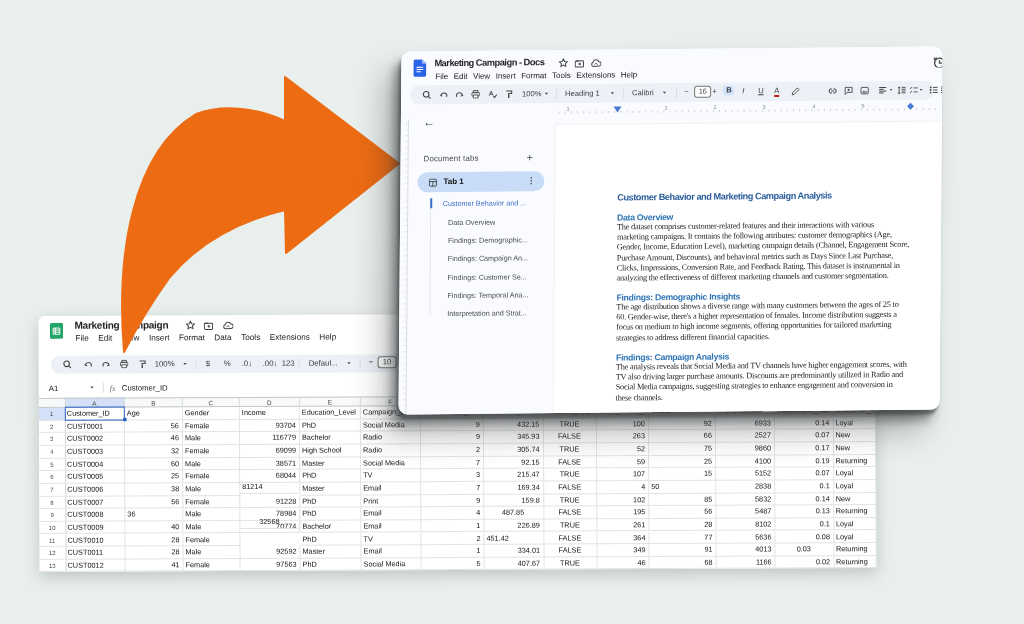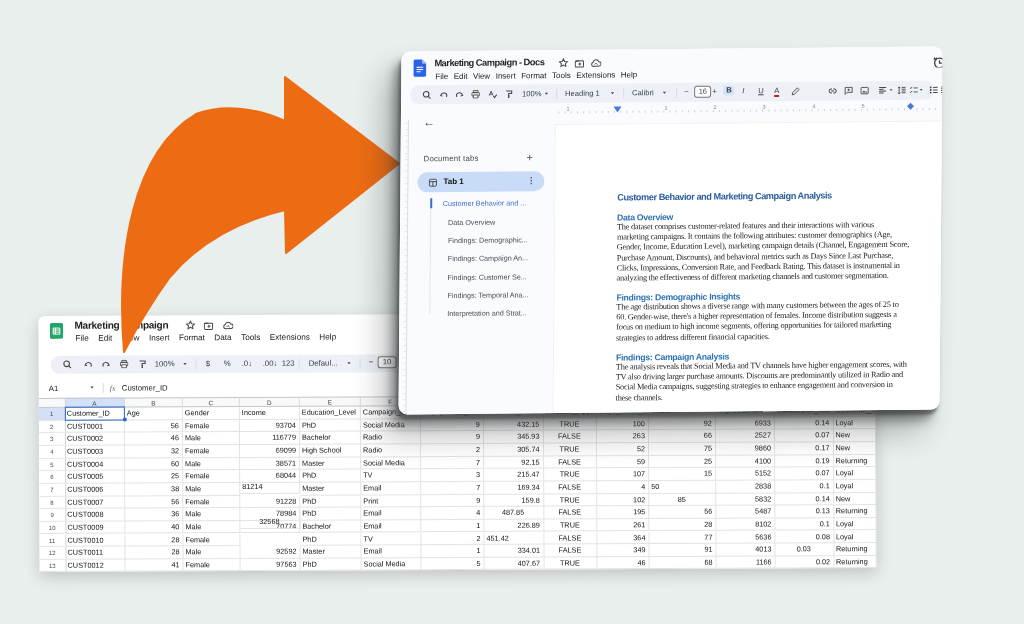--- a/index.html
+++ b/index.html
@@ -257,27 +257,27 @@
 <div class="cell" style="left:26px;top:180.61px;width:60px;height:12.63px;text-align:left">CUST0007</div>
 <div class="cell" style="left:86px;top:180.61px;width:58px;height:12.63px;text-align:right">56</div>
 <div class="cell" style="left:144px;top:180.61px;width:57px;height:12.63px;text-align:left">Female</div>
 <div class="cell" style="left:201px;top:180.61px;width:60px;height:12.63px;text-align:right">91228</div>
 <div class="cell" style="left:261px;top:180.61px;width:61px;height:12.63px;text-align:left">PhD</div>
 <div class="cell" style="left:322px;top:180.61px;width:59.60000000000002px;height:12.63px;text-align:left">Print</div>
 <div class="cell" style="left:381.6px;top:180.61px;width:63.39999999999998px;height:12.63px;text-align:right">9</div>
 <div class="cell" style="left:445px;top:180.61px;width:59.5px;height:12.63px;text-align:right">159.8</div>
 <div class="cell" style="left:504.5px;top:180.61px;width:53.89999999999998px;height:12.63px;text-align:center">TRUE</div>
 <div class="cell" style="left:558.4px;top:180.61px;width:51.60000000000002px;height:12.63px;text-align:right">102</div>
-<div class="cell" style="left:610px;top:180.61px;width:67px;height:12.63px;text-align:center">85</div>
+<div class="cell" style="left:610px;top:180.61px;width:67px;height:12.63px;text-align:right">85</div>
 <div class="cell" style="left:677px;top:180.61px;width:59px;height:12.63px;text-align:right">5832</div>
 <div class="cell" style="left:736px;top:180.61px;width:58.5px;height:12.63px;text-align:right">0.14</div>
 <div class="cell" style="left:794.5px;top:180.61px;width:42.5px;height:12.63px;text-align:left">New</div>
 <div class="rownum" style="top:193.24px;height:12.63px;">9</div>
 <div class="cell" style="left:26px;top:193.24px;width:60px;height:12.63px;text-align:left">CUST0008</div>
-<div class="cell" style="left:86px;top:193.24px;width:58px;height:12.63px;text-align:right">36</div>
+<div class="cell" style="left:86px;top:193.24px;width:58px;height:12.63px;text-align:left">36</div>
 <div class="cell" style="left:144px;top:193.24px;width:57px;height:12.63px;text-align:left">Male</div>
 <div class="cell" style="left:201px;top:193.24px;width:60px;height:12.63px;text-align:right">78984</div>
 <div class="cell" style="left:261px;top:193.24px;width:61px;height:12.63px;text-align:left">PhD</div>
 <div class="cell" style="left:322px;top:193.24px;width:59.60000000000002px;height:12.63px;text-align:left">Email</div>
 <div class="cell" style="left:381.6px;top:193.24px;width:63.39999999999998px;height:12.63px;text-align:right">4</div>
 <div class="cell" style="left:445px;top:193.24px;width:59.5px;height:12.63px;text-align:center">487.85</div>
 <div class="cell" style="left:504.5px;top:193.24px;width:53.89999999999998px;height:12.63px;text-align:center">FALSE</div>
 <div class="cell" style="left:558.4px;top:193.24px;width:51.60000000000002px;height:12.63px;text-align:right">195</div>
 <div class="cell" style="left:610px;top:193.24px;width:67px;height:12.63px;text-align:right">56</div>
 <div class="cell" style="left:677px;top:193.24px;width:59px;height:12.63px;text-align:right">5487</div>

